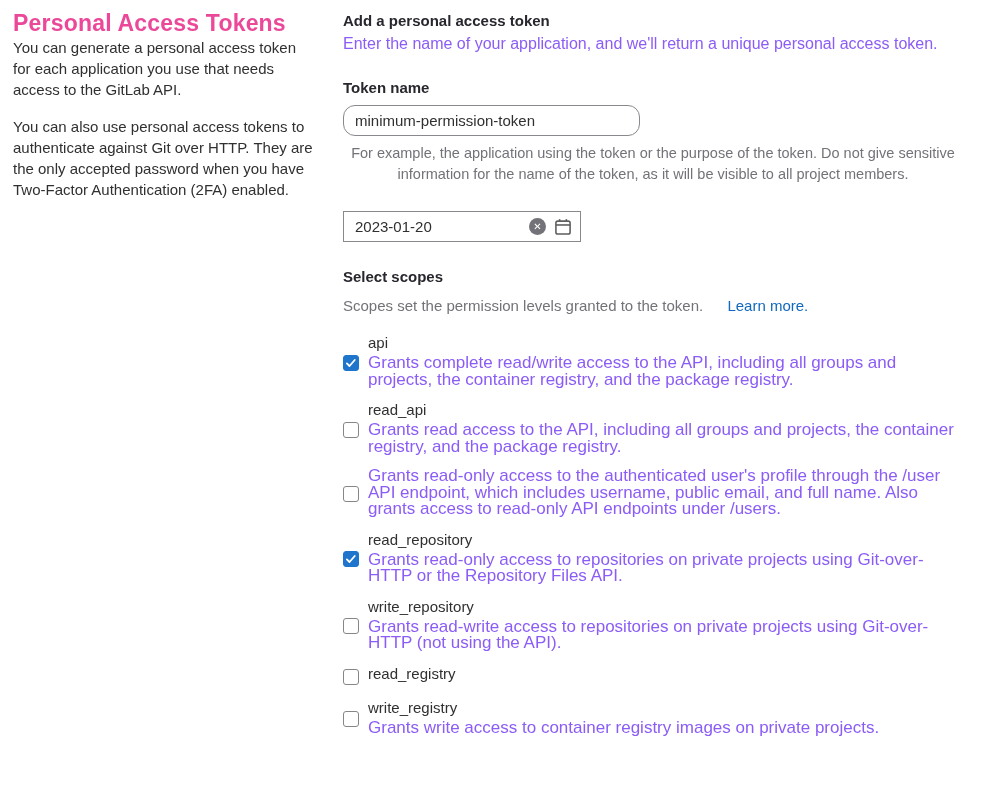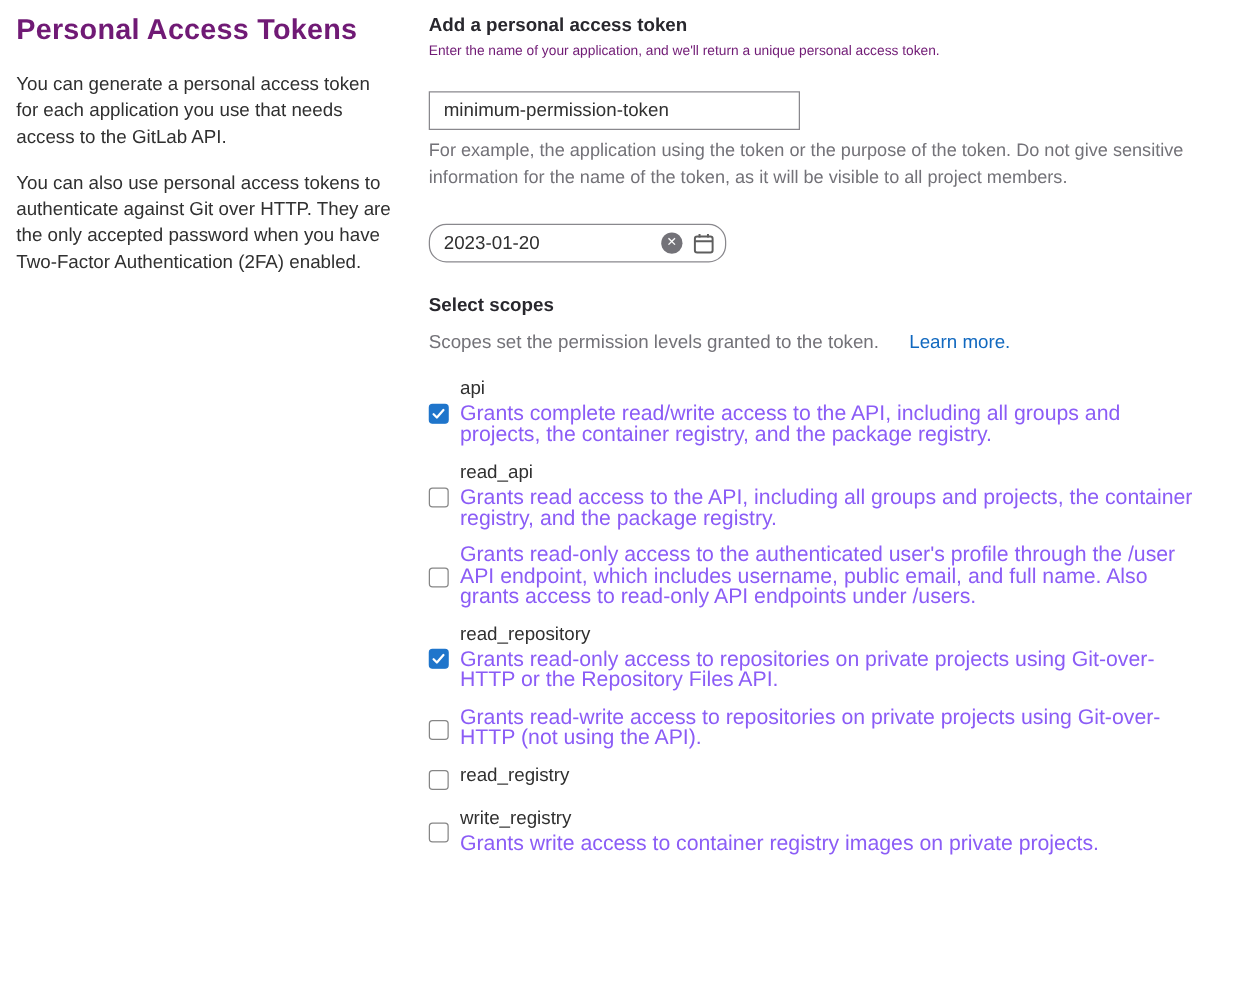--- a/index.html
+++ b/index.html
@@ -12,80 +12,81 @@
     overflow: hidden;
   }
   .layout { display: flex; padding-top: 10px; }
   .col-left { flex: 0 0 300px; margin-left: 13px; margin-right: 30px; }
   .col-right { flex: 0 0 620px; }
 
   
   .page-title {
     font-size: 23px;
     font-weight: bold;
-    color: #701a75;
-    margin-bottom: 20px;
+    color: #ec4899;
+    margin-bottom: 0;
     letter-spacing: 0.2px;
   }
   .page-desc p {
     font-size: 15px;
     line-height: 21px;
     color: #303030;
     margin-bottom: 16px;
   }
 
   
   .form-heading {
     font-size: 15px;
     font-weight: bold;
     color: #28272d;
     margin: 2px 0 6px 0;
   }
   .form-subheading {
-    font-size: 11px;
-    color: #701a75;
+    font-size: 16px;
+    color: #8b5cf6;
     margin-bottom: 26px;
   }
   .field-label {
     display: block;
     font-size: 15px;
     font-weight: bold;
     color: #28272d;
     margin-bottom: 9px;
   }
   .text-input {
     display: block;
     width: 297px;
     height: 31px;
     border: 1px solid #89888d;
-    border-radius: 0;
+    border-radius: 12px;
     padding: 0 11px;
     font-family: "Liberation Sans", "DejaVu Sans", sans-serif;
     font-size: 15px;
     color: #303030;
     background: #fff;
     outline: none;
   }
   .field-help {
     font-size: 14.5px;
     line-height: 21px;
     color: #737278;
     margin-top: 7px;
+    text-align: center;
   }
   .section { margin-bottom: 26px; }
   .section-name { margin-bottom: 30px; }
 
   
   .date-input {
     display: flex;
     align-items: center;
     width: 238px;
     height: 31px;
     border: 1px solid #89888d;
-    border-radius: 14px;
+    border-radius: 0;
     background: #fff;
     padding: 0 8px 0 11px;
   }
   .date-value {
     flex: 1;
     font-size: 15px;
     color: #303030;
   }
   .clear-btn {
     width: 17px;
@@ -159,20 +160,21 @@
       <p>You can generate a personal access token for each application you use that needs access to the GitLab API.</p>
       <p>You can also use personal access tokens to authenticate against Git over HTTP. They are the only accepted password when you have Two-Factor Authentication (2FA) enabled.</p>
     </div>
   </div>
 
   <div class="col-right">
     <h2 class="form-heading">Add a personal access token</h2>
     <p class="form-subheading">Enter the name of your application, and we'll return a unique personal access token.</p>
 
     <div class="section">
+      <label class="field-label">Token name</label>
       <input class="text-input" type="text" value="minimum-permission-token" style="">
       <div class="field-help">For example, the application using the token or the purpose of the token. Do not give sensitive information for the name of the token, as it will be visible to all project members.</div>
     </div>
 
     <div class="section">
       <div class="date-input">
         <span class="date-value">2023-01-20</span>
         <span class="clear-btn">✕</span>
         <span class="cal-btn">
           <svg viewBox="0 0 16 16" fill="none" stroke="#5e5e5e" stroke-width="1.4">
@@ -232,20 +234,21 @@
           <label class="scope-name">read_repository</label>
           <div class="scope-desc">Grants read-only access to repositories on private projects using Git-over-HTTP or the Repository Files API.</div>
         </div>
       </div>
 
       <div class="scope-row">
         <span class="checkbox">
           
         </span>
         <div>
+          <label class="scope-name">write_repository</label>
           <div class="scope-desc">Grants read-write access to repositories on private projects using Git-over-HTTP (not using the API).</div>
         </div>
       </div>
 
       <div class="scope-row">
         <span class="checkbox">
           
         </span>
         <div>
           <label class="scope-name">read_registry</label>

